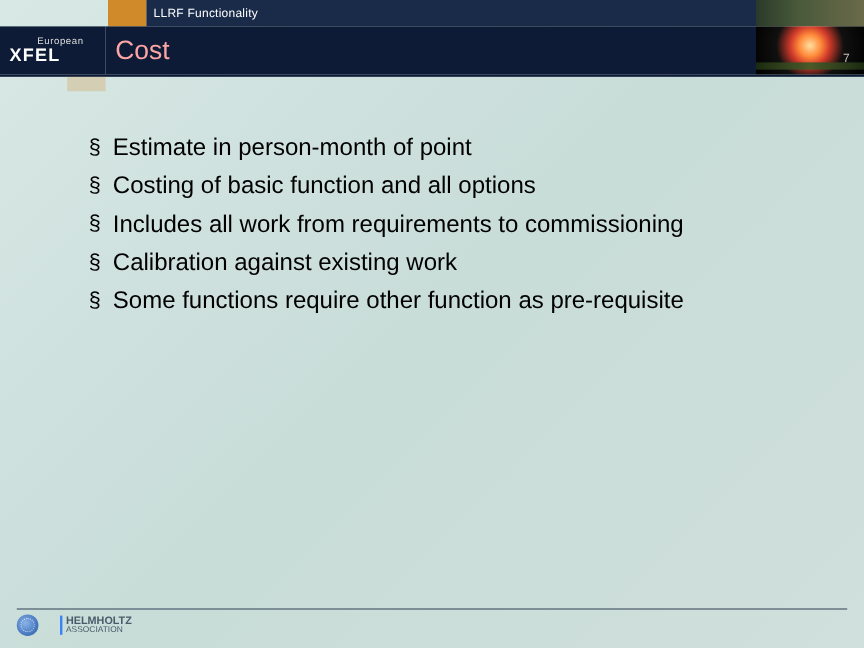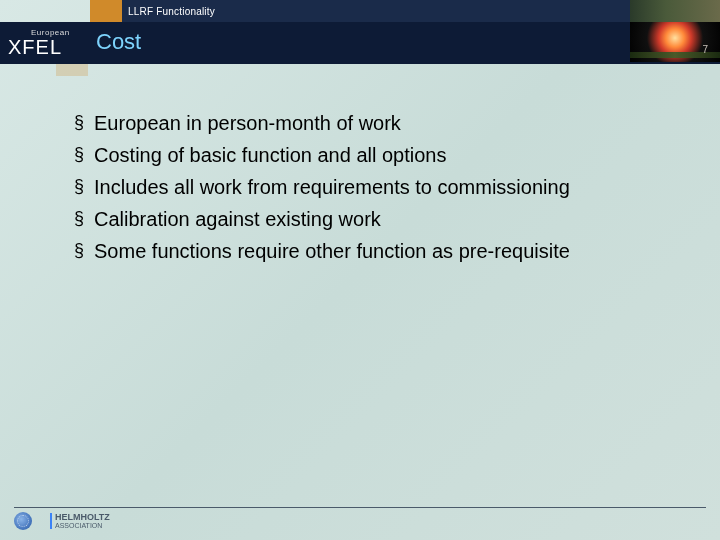--- a/index.html
+++ b/index.html
@@ -62,29 +62,29 @@
     padding-left: 8px;
     color: #fff;
   }
   .logo-top {
     font-size: 8px;
     letter-spacing: 0.5px;
     color: #ddd;
     padding-left: 23px;
   }
   .logo-main {
-    font-size: 20px;
-    font-weight: normal;
+    font-size: 15px;
+    font-weight: bold;
     letter-spacing: 1px;
     line-height: 1;
   }
   .title-cell {
     flex: 1;
     background: #0d1b36;
-    color: #7dd3fc;
+    color: #fca5a5;
     font-size: 22px;
     display: flex;
     align-items: center;
     padding-left: 8px;
   }
   .title-right-decor {
     width: 90px;
     background: radial-gradient(circle at 50% 40%, #ffe0a0 0%, #ff8a3a 18%, #d03a2a 32%, #101010 55%, #000 100%);
     position: relative;
   }
@@ -229,21 +229,21 @@
   <div class="under-strip">
     <div class="under-left"></div>
     <div class="under-accent"></div>
   </div>
 </div>
 
 <div class="content">
   <div class="lvl2-wrap">
     <div class="lvl2">
       <span class="bullet-sec">§</span>
-      <span>European in person-month of work</span>
+      <span>Estimate in person-month of point</span>
     </div>
     <div class="lvl2">
       <span class="bullet-sec">§</span>
       <span>Costing of basic function and all options</span>
     </div>
     <div class="lvl2">
       <span class="bullet-sec">§</span>
       <span>Includes all work from requirements to commissioning</span>
     </div>
     <div class="lvl2">

